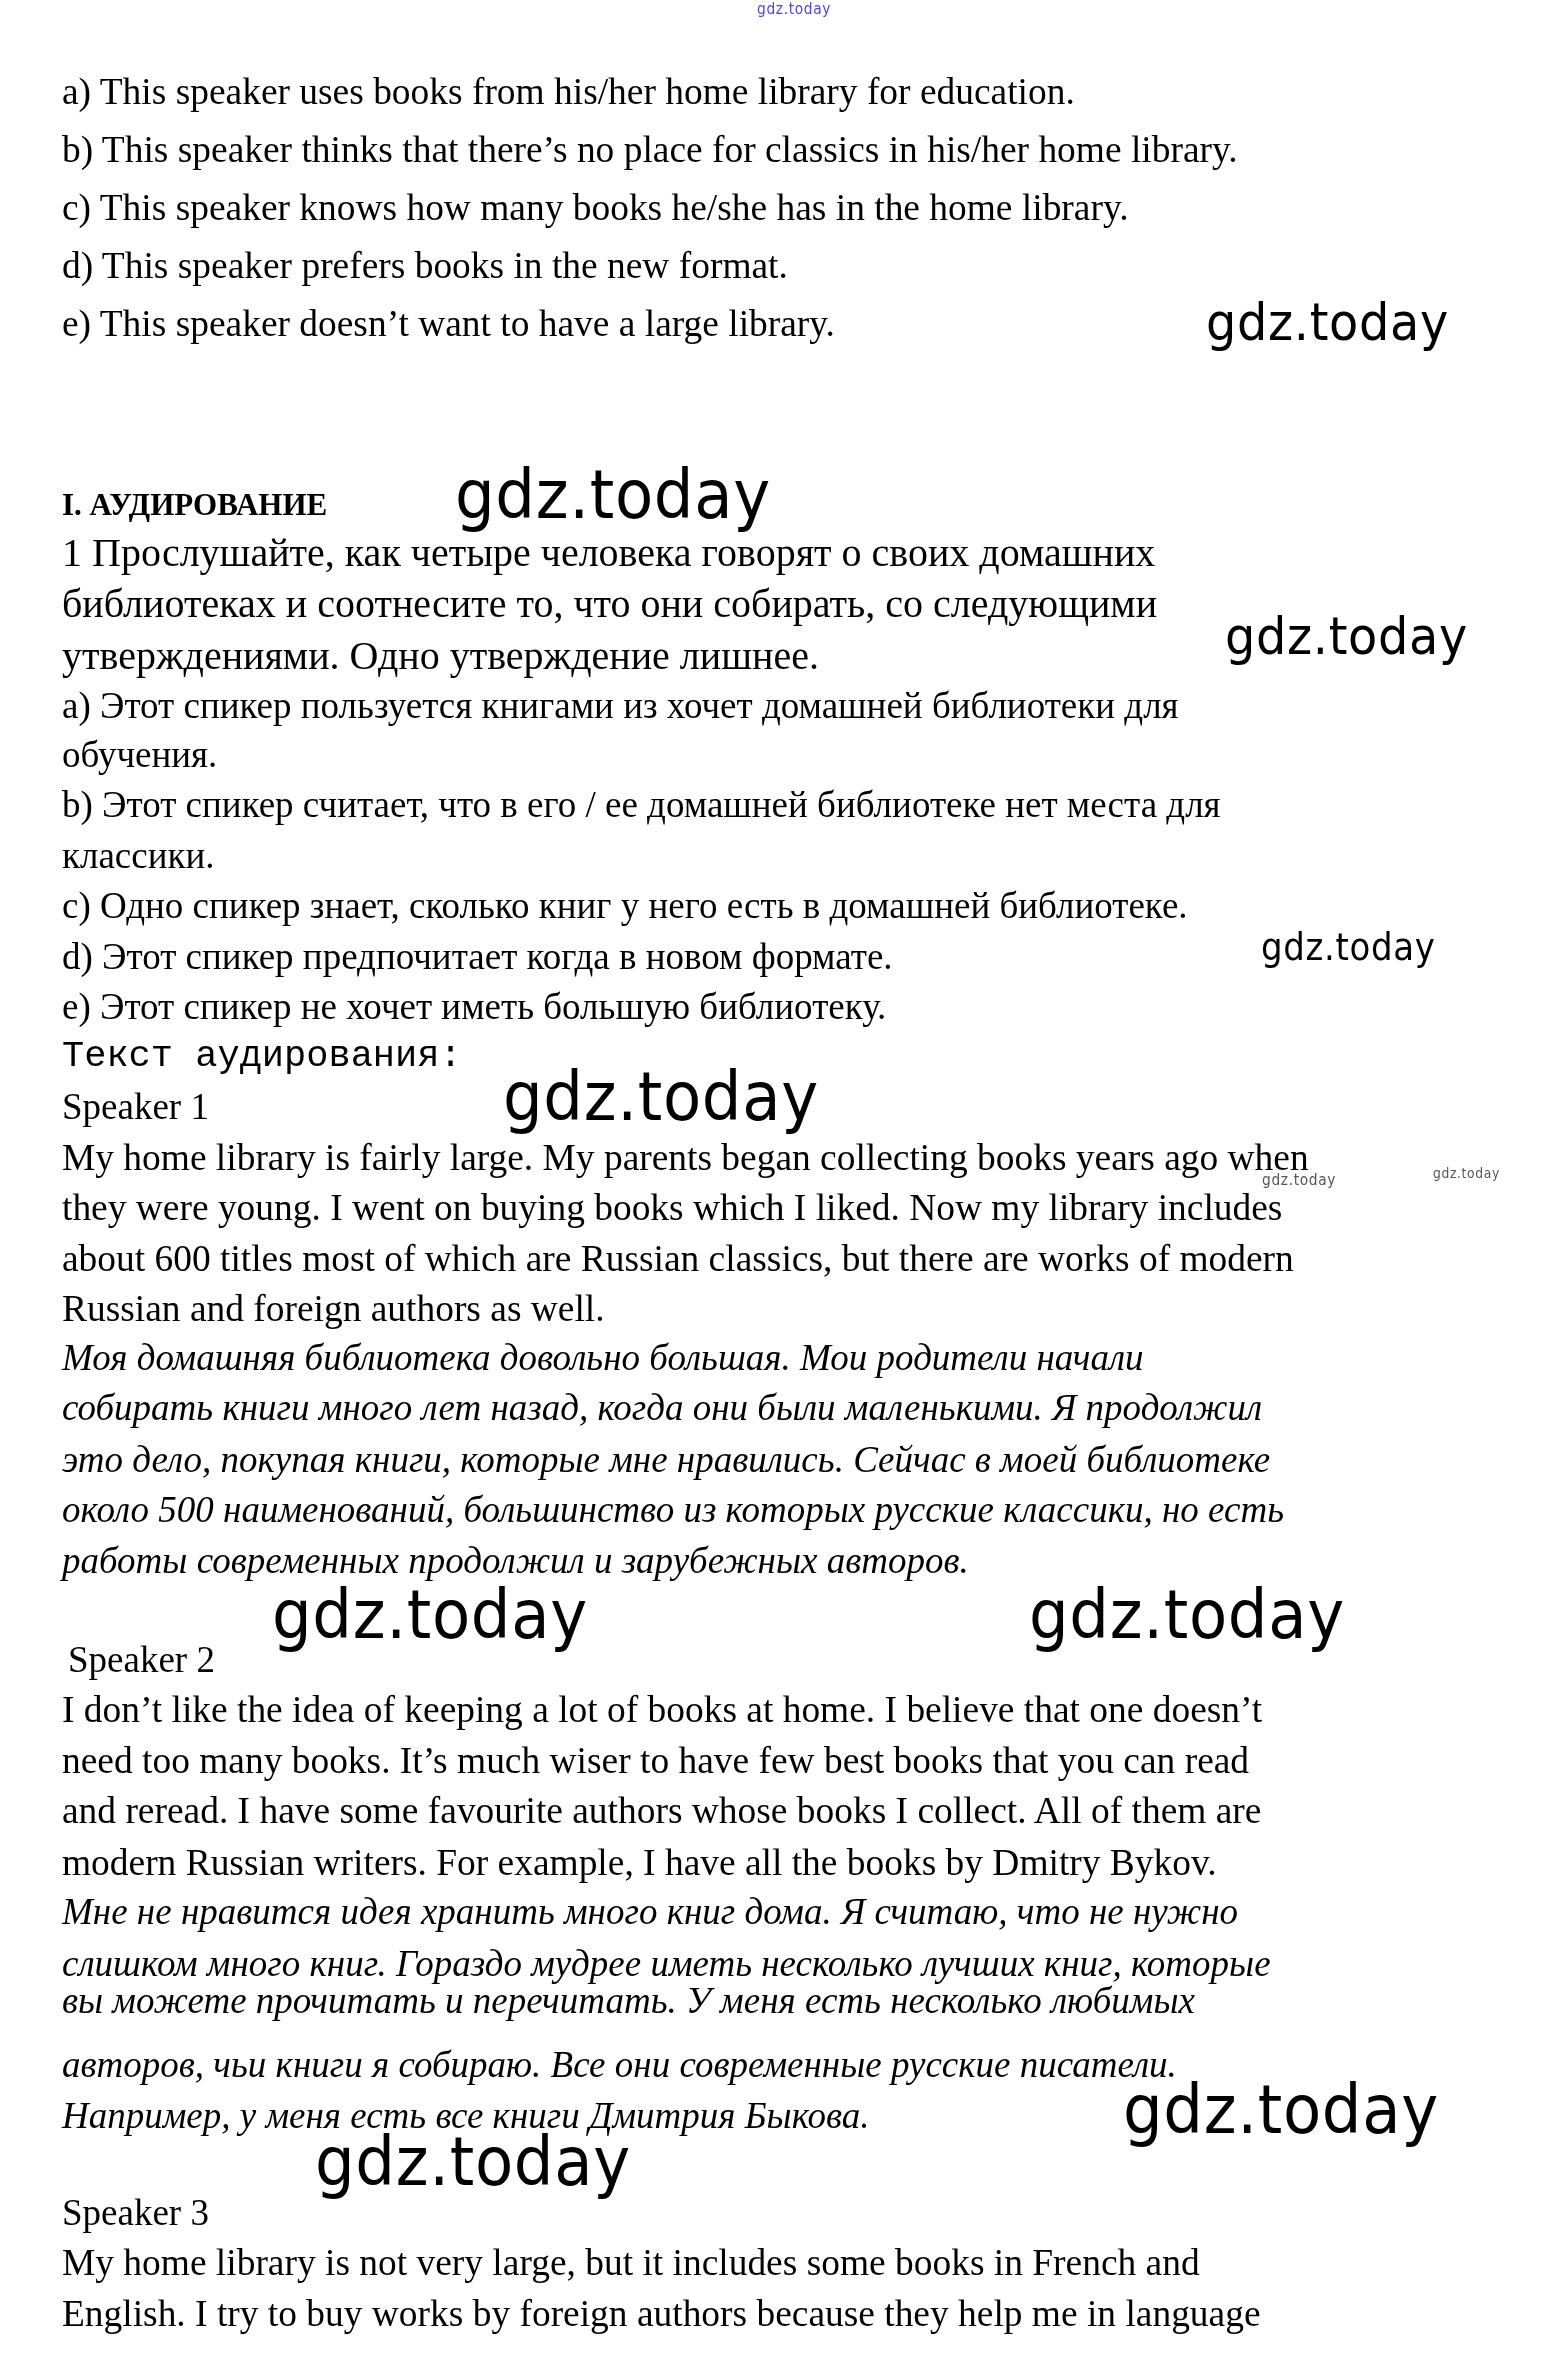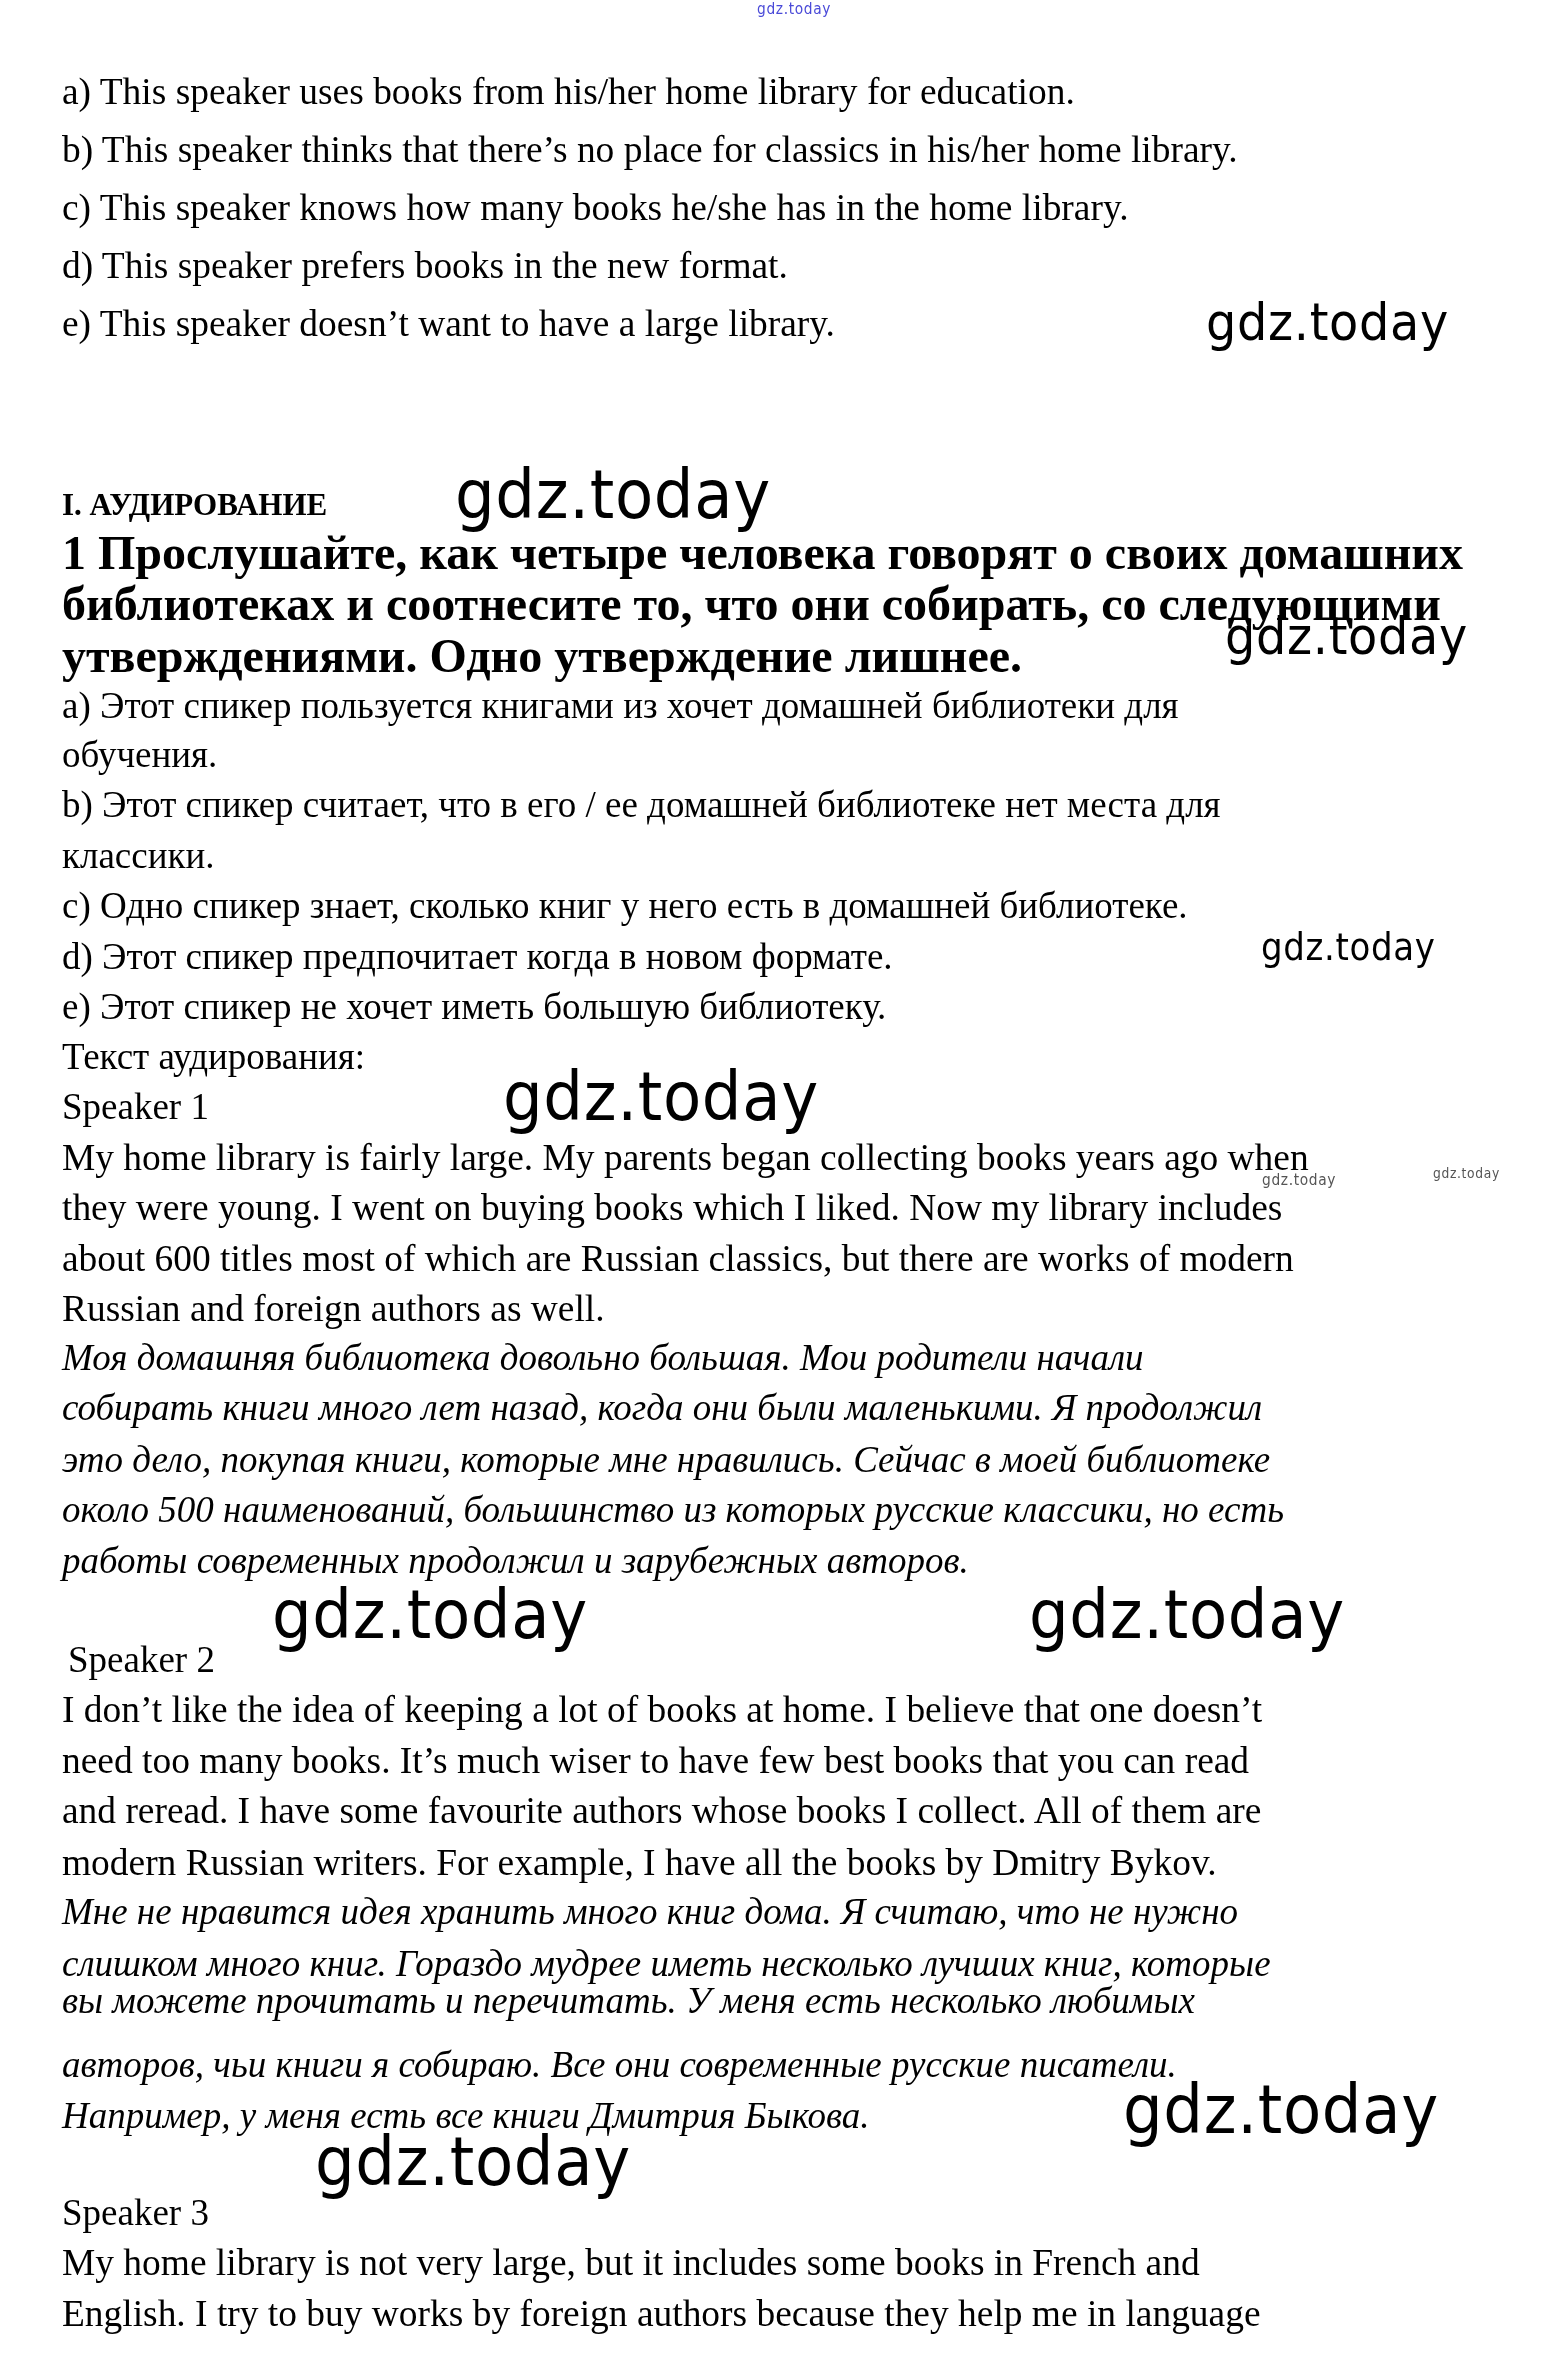--- a/index.html
+++ b/index.html
@@ -6,21 +6,21 @@
   body { width: 1561px; height: 2366px; position: relative; overflow: hidden; }
   .line {
     position: absolute; left: 62px; white-space: nowrap;
     font-family: "Liberation Serif", "DejaVu Serif", serif;
     font-size: 37px; line-height: 1; color: #000;
     transform: translateY(-50%);
   }
   .en { font-size: 38px; transform: translateY(-50%) scaleX(0.985); transform-origin: left center; }
   .ru { font-size: 37px; }
   .it { font-style: italic; font-size: 37px; }
-  .bold { font-weight: bold; font-size: 48px; }
+  .bold { font-weight: normal; font-size: 40px; }
   .heading { font-weight: bold; font-size: 31px; }
   .wm {
     position: absolute; white-space: nowrap;
     font-family: "DejaVu Sans", "Liberation Sans", sans-serif;
     font-weight: normal; color: #000; line-height: 1;
     letter-spacing: 0.7px;
     transform: scaleX(0.92); transform-origin: left top;
   }
   .wm-xl { font-size: 68px; }
   .wm-l { font-size: 52px; }
@@ -56,21 +56,21 @@
   <div class="line ru" style="top:705px;">a) Этот спикер пользуется книгами из хочет домашней библиотеки для</div>
   <div class="line ru" style="top:754px;">обучения.</div>
   <div class="line ru" style="top:804px;">b) Этот спикер считает, что в его / ее домашней библиотеке нет места для</div>
   <div class="line ru" style="top:855px;">классики.</div>
   <div class="line ru" style="top:905px;">c) Одно спикер знает, сколько книг у него есть в домашней библиотеке.</div>
   <div class="line ru" style="top:956px;">d) Этот спикер предпочитает когда в новом формате.</div>
   <div class="line ru" style="top:1006px;">e) Этот спикер не хочет иметь большую библиотеку.</div>
 </div>
 <div class="wm wm-m" style="left:1261px; top:929px;">gdz.today</div>
 
-<div class="line ru" style="top:1056px;">Текст аудирования:</div>
+<div class="line ru" style="top:1056px;font-family:Liberation Mono, monospace;">Текст аудирования:</div>
 
 <div>
   <div class="line ru" style="top:1106px;">Speaker 1</div>
   <div class="wm wm-xl" style="left:503px; top:1063px;">gdz.today</div>
   <div class="line en" style="top:1157px;">My home library is fairly large. My parents began collecting books years ago when</div>
   <div class="line en" style="top:1207px;">they were young. I went on buying books which I liked. Now my library includes</div>
   <div class="line en" style="top:1258px;">about 600 titles most of which are Russian classics, but there are works of modern</div>
   <div class="line en" style="top:1308px;">Russian and foreign authors as well.</div>
   <div class="wm wm-s" style="left:1262px; top:1173px;">gdz.today</div>
   <div class="wm wm-s" style="left:1433px; top:1167px; font-size:13.4px;">gdz.today</div>

